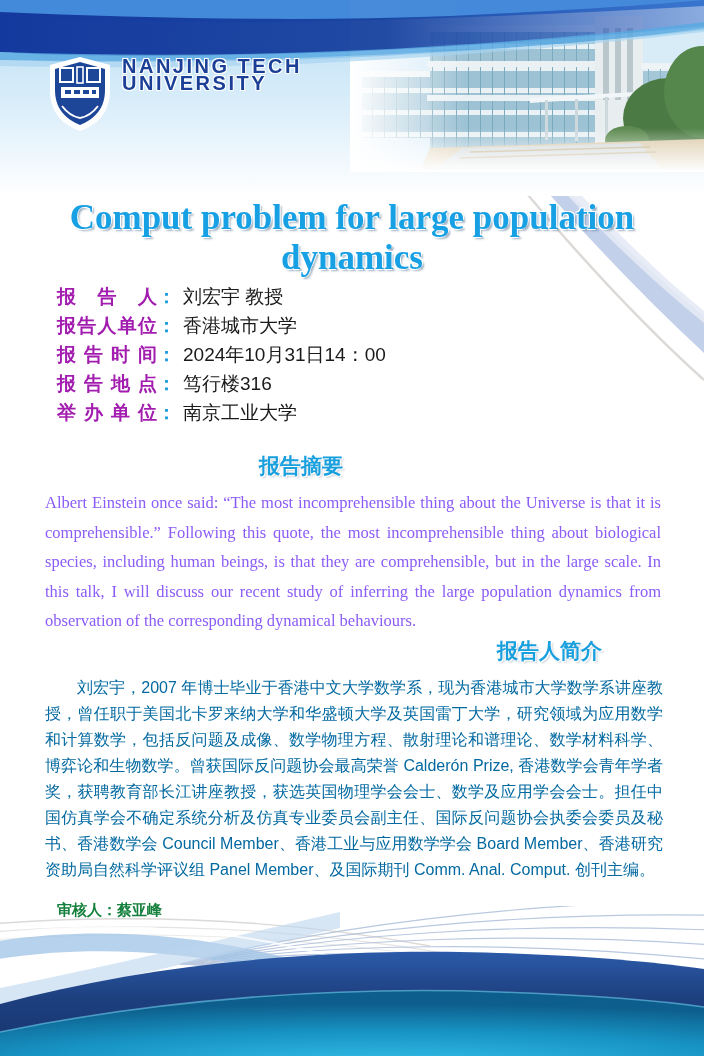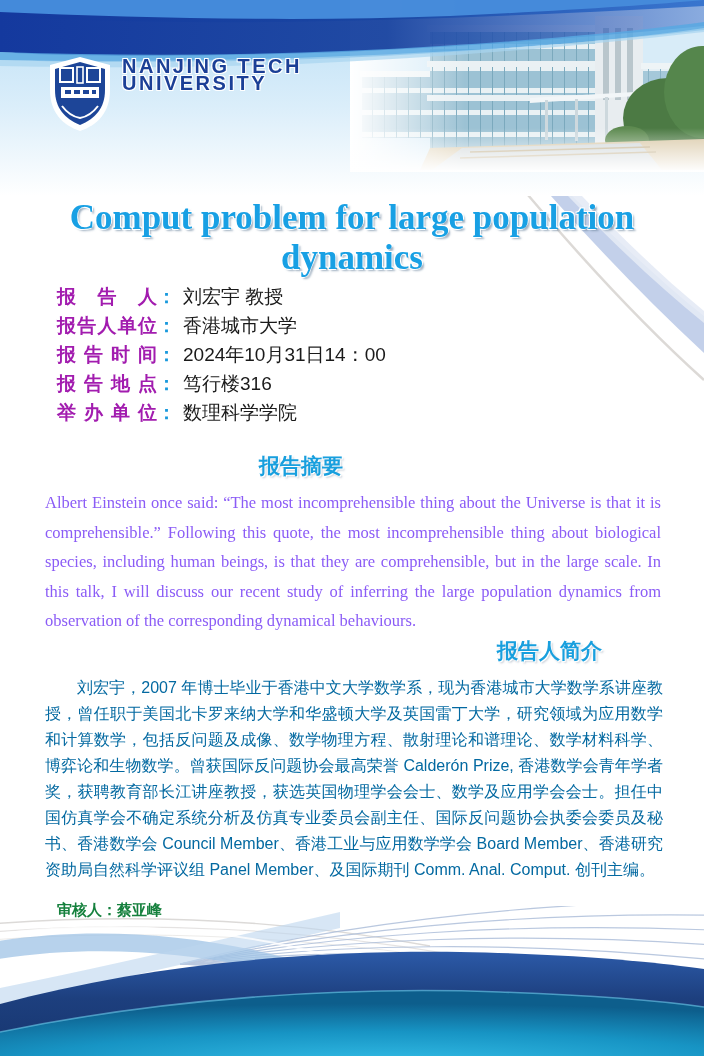--- a/index.html
+++ b/index.html
@@ -178,21 +178,21 @@
     <span class="info-value">2024年10月31日14：00</span>
   </div>
   <div class="info-row">
     <span class="info-label">报告地点</span>
       <span class="info-colon">：</span>
     <span class="info-value">笃行楼316</span>
   </div>
   <div class="info-row">
     <span class="info-label">举办单位</span>
       <span class="info-colon">：</span>
-    <span class="info-value">数理科学学院</span>
+    <span class="info-value">南京工业大学</span>
   </div>
 </div>
 
 <div id="abstract-heading" class="layer section-heading">报告摘要</div>
 <div id="abstract-text" class="layer">Albert Einstein once said: “The most incomprehensible thing about the Universe is that it is comprehensible.” Following this quote, the most incomprehensible thing about biological species, including human beings, is that they are comprehensible, but in the large scale. In this talk, I will discuss our recent study of inferring the large population dynamics from observation of the corresponding dynamical behaviours.</div>
 
 <div id="bio-heading" class="layer section-heading">报告人简介</div>
 <div id="bio-text" class="layer">刘宏宇，2007 年博士毕业于香港中文大学数学系，现为香港城市大学数学系讲座教授，曾任职于美国北卡罗来纳大学和华盛顿大学及英国雷丁大学，研究领域为应用数学和计算数学，包括反问题及成像、数学物理方程、散射理论和谱理论、数学材料科学、博弈论和生物数学。曾获国际反问题协会最高荣誉 Calderón Prize, 香港数学会青年学者奖，获聘教育部长江讲座教授，获选英国物理学会会士、数学及应用学会会士。担任中国仿真学会不确定系统分析及仿真专业委员会副主任、国际反问题协会执委会委员及秘书、香港数学会 Council Member、香港工业与应用数学学会 Board Member、香港研究资助局自然科学评议组 Panel Member、及国际期刊 Comm. Anal. Comput. 创刊主编。</div>
 
 <div id="reviewer-line" class="layer">

